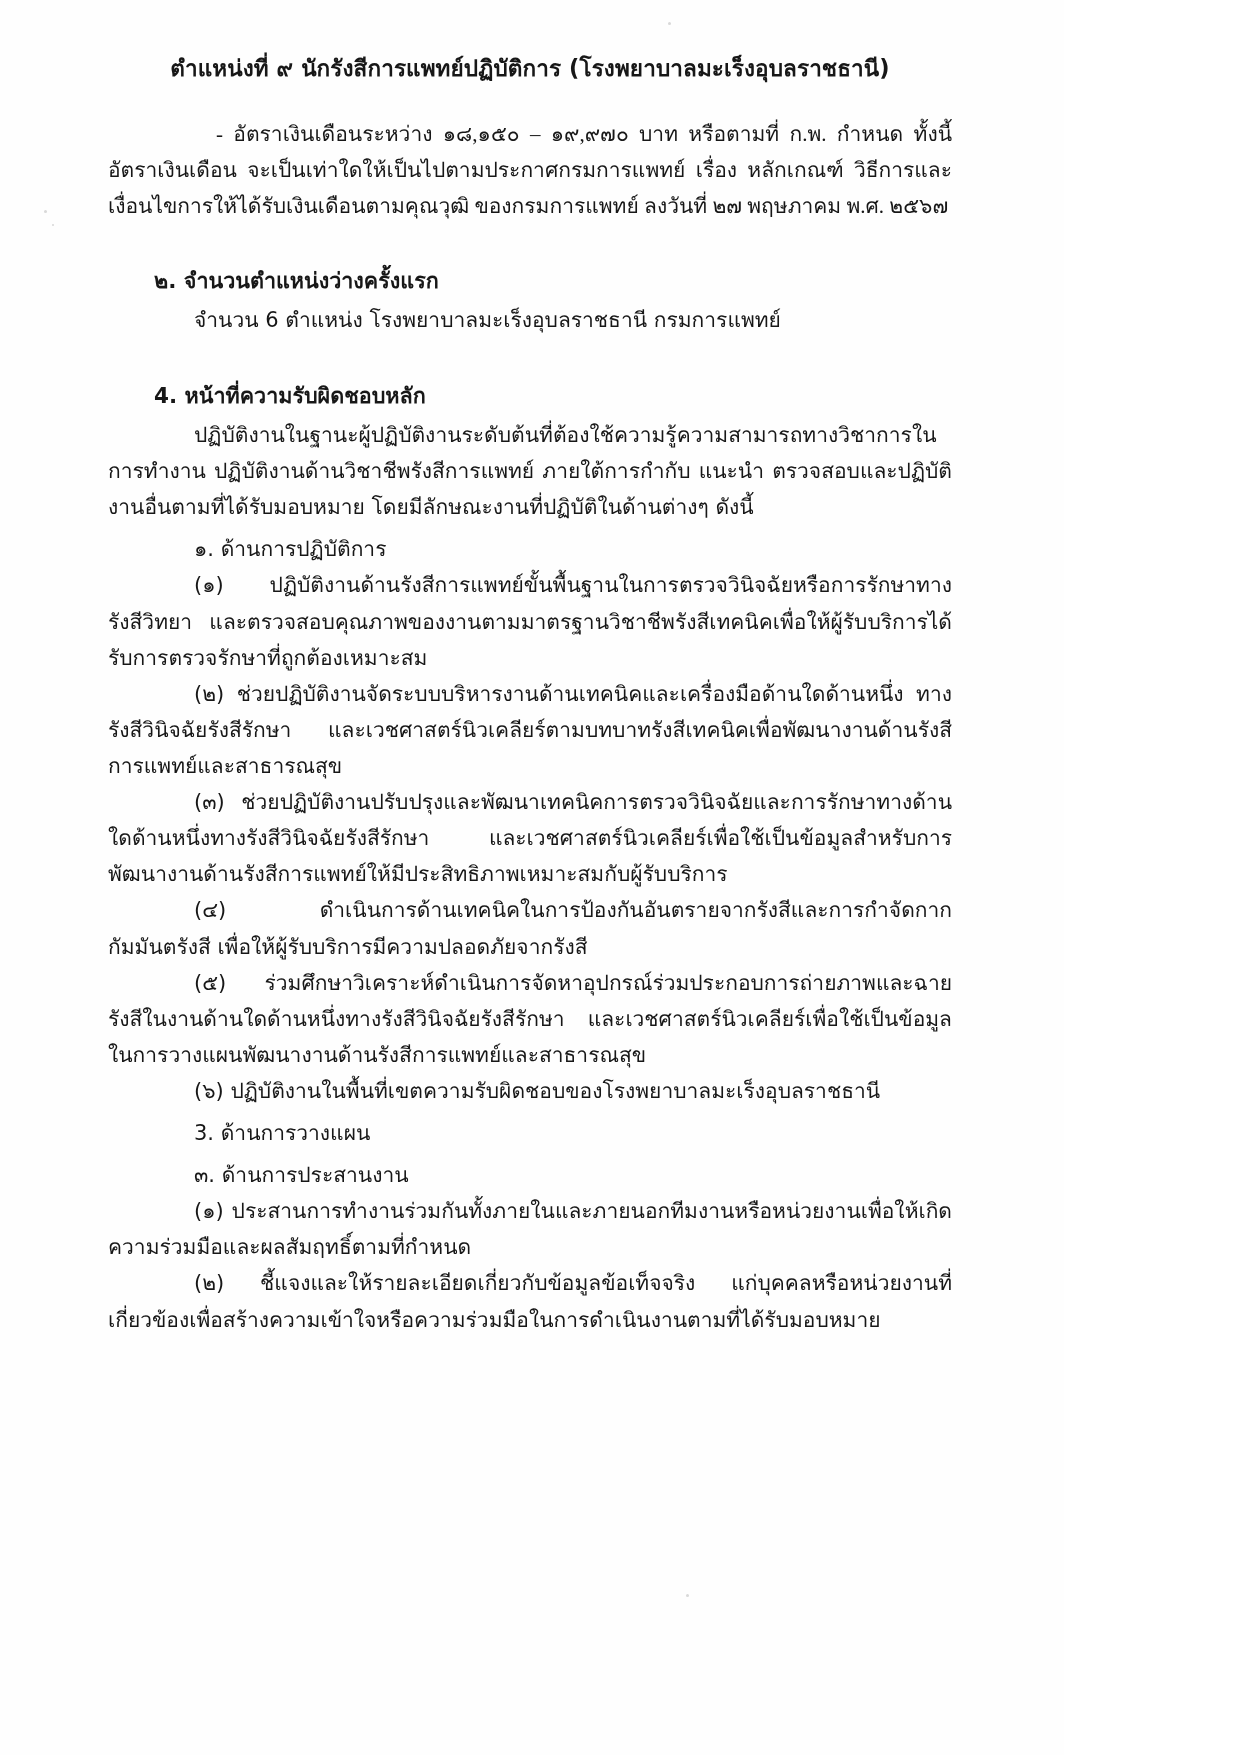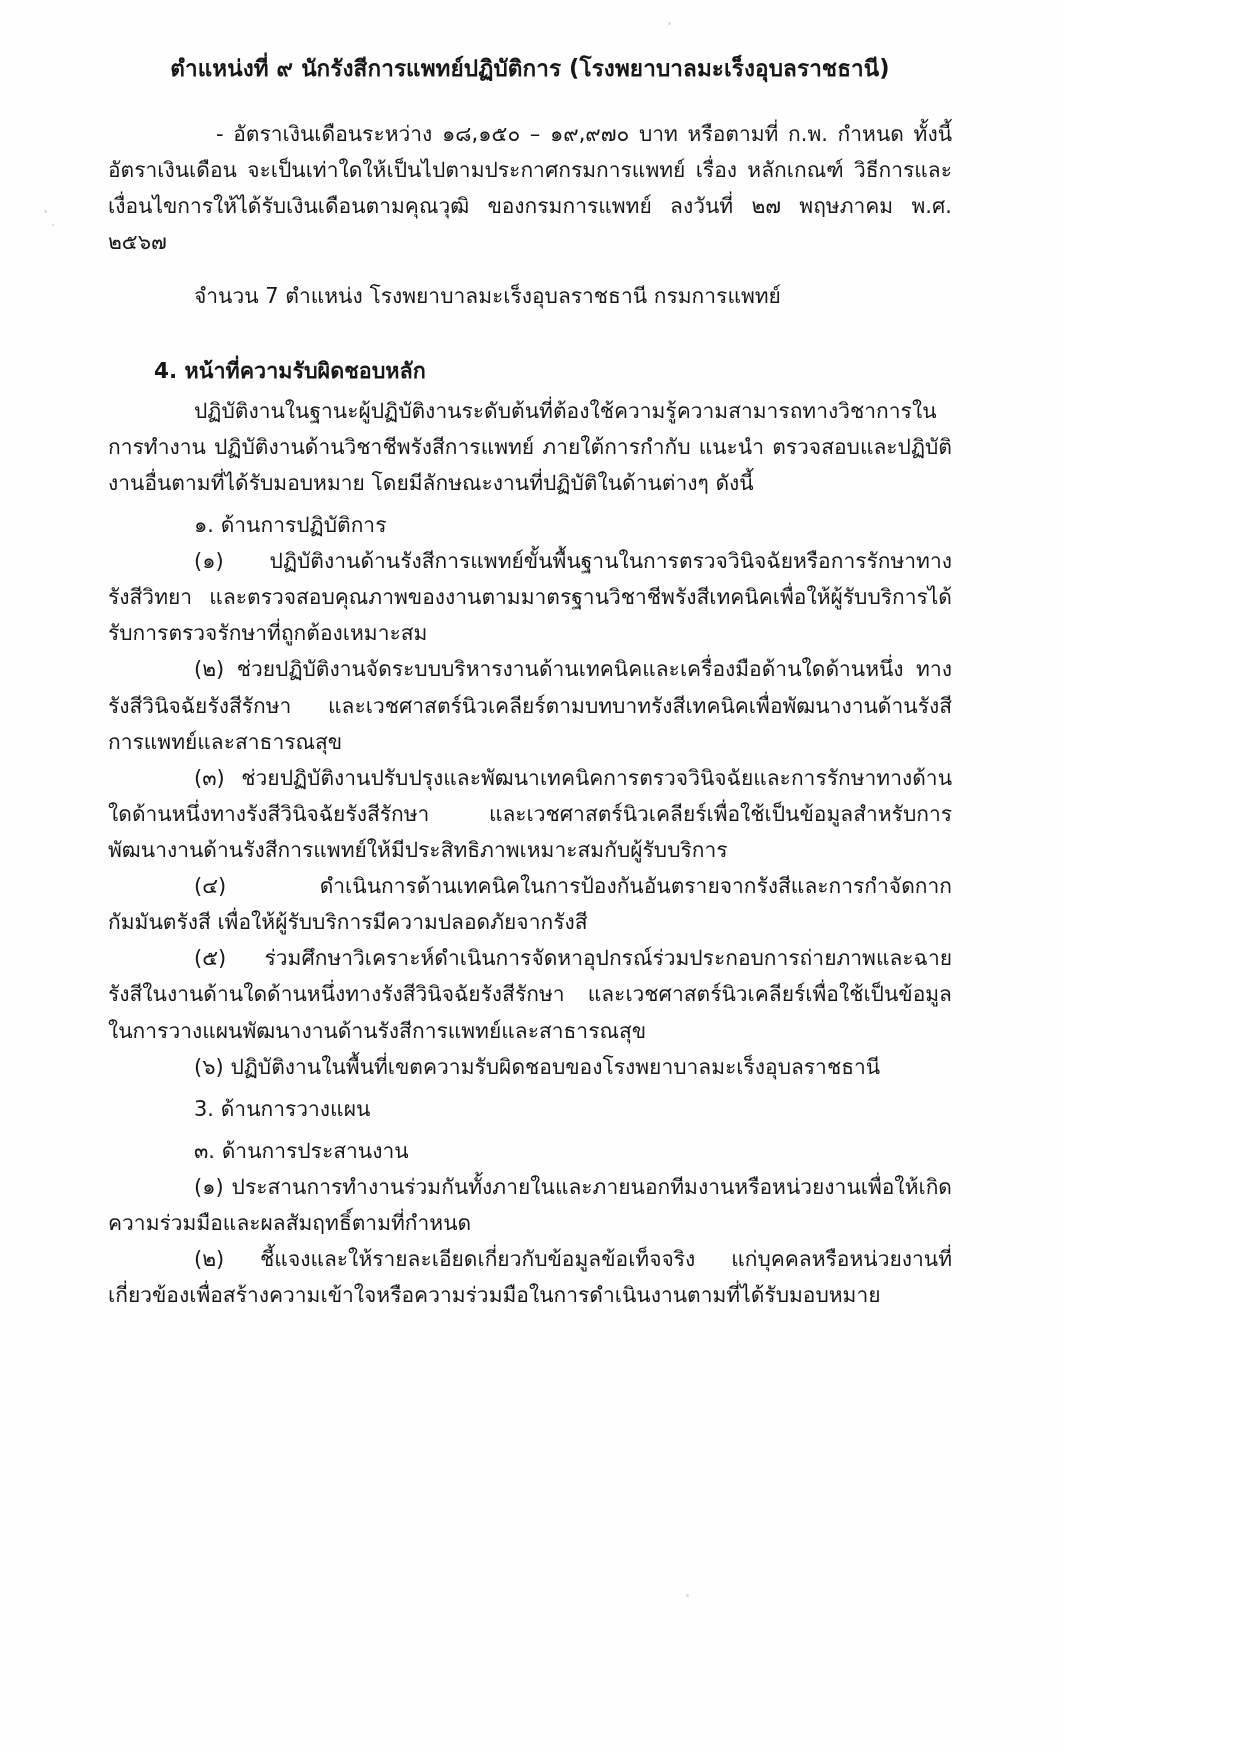--- a/index.html
+++ b/index.html
@@ -53,20 +53,21 @@
     margin: 0 0 0 0;
     text-align: justify;
     text-justify: inter-word;
     text-indent: 0;
   }
   p.body.ind {
     text-indent: 86px;
   }
   p.body.ind-lg {
     text-indent: 108px;
+    font-family: Liberation Serif, serif;
   }
   .block {
     margin-bottom: 2px;
   }
   .sub-head {
     font-size: 21px;
     font-weight: 400;
     margin: 6px 0 0 0;
     text-indent: 86px;
     line-height: 1.72;
@@ -82,21 +83,22 @@
   <span class="speckle sp2"></span>
   <span class="speckle sp3"></span>
   <span class="speckle sp4"></span>
 
   <h1 class="doc-title">ตำแหน่งที่ ๙ นักรังสีการแพทย์ปฏิบัติการ (โรงพยาบาลมะเร็งอุบลราชธานี)</h1>
 
   <p class="body ind-lg">- อัตราเงินเดือนระหว่าง ๑๘,๑๕๐ – ๑๙,๙๗๐ บาท หรือตามที่ ก.พ. กำหนด ทั้งนี้ อัตราเงินเดือน จะเป็นเท่าใดให้เป็นไปตามประกาศกรมการแพทย์ เรื่อง หลักเกณฑ์ วิธีการและเงื่อนไขการให้ได้รับเงินเดือนตามคุณวุฒิ ของกรมการแพทย์ ลงวันที่ ๒๗ พฤษภาคม พ.ศ. ๒๕๖๗</p>
 
   <div class="gap-md"></div>
 
-  <p class="body ind">จำนวน 7 ตำแหน่ง โรงพยาบาลมะเร็งอุบลราชธานี กรมการแพทย์</p>
+  <div class="section-head">๒. จำนวนตำแหน่งว่างครั้งแรก</div>
+  <p class="body ind">จำนวน 6 ตำแหน่ง โรงพยาบาลมะเร็งอุบลราชธานี กรมการแพทย์</p>
 
   <div class="gap-md"></div>
 
   <div class="section-head">4. หน้าที่ความรับผิดชอบหลัก</div>
   <p class="body ind">ปฏิบัติงานในฐานะผู้ปฏิบัติงานระดับต้นที่ต้องใช้ความรู้ความสามารถทางวิชาการในการทำงาน ปฏิบัติงานด้านวิชาชีพรังสีการแพทย์ ภายใต้การกำกับ แนะนำ ตรวจสอบและปฏิบัติงานอื่นตามที่ได้รับมอบหมาย โดยมีลักษณะงานที่ปฏิบัติในด้านต่างๆ ดังนี้</p>
 
   <div class="sub-head">๑. ด้านการปฏิบัติการ</div>
   <div class="block">
     <p class="body ind">(๑) ปฏิบัติงานด้านรังสีการแพทย์ขั้นพื้นฐานในการตรวจวินิจฉัยหรือการรักษาทางรังสีวิทยา และตรวจสอบคุณภาพของงานตามมาตรฐานวิชาชีพรังสีเทคนิคเพื่อให้ผู้รับบริการได้รับการตรวจรักษาที่ถูกต้องเหมาะสม</p>
     <p class="body ind">(๒) ช่วยปฏิบัติงานจัดระบบบริหารงานด้านเทคนิคและเครื่องมือด้านใดด้านหนึ่ง ทางรังสีวินิจฉัยรังสีรักษา และเวชศาสตร์นิวเคลียร์ตามบทบาทรังสีเทคนิคเพื่อพัฒนางานด้านรังสีการแพทย์และสาธารณสุข</p>

